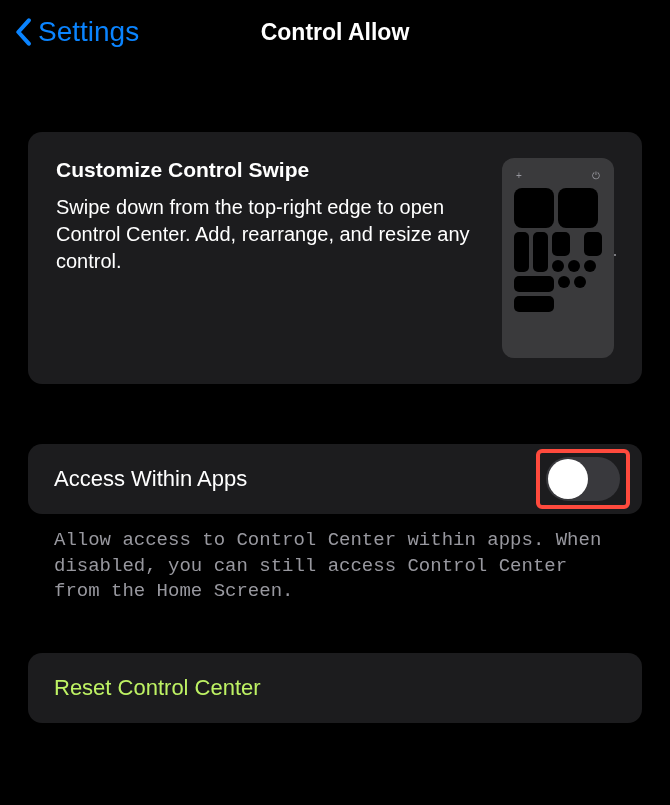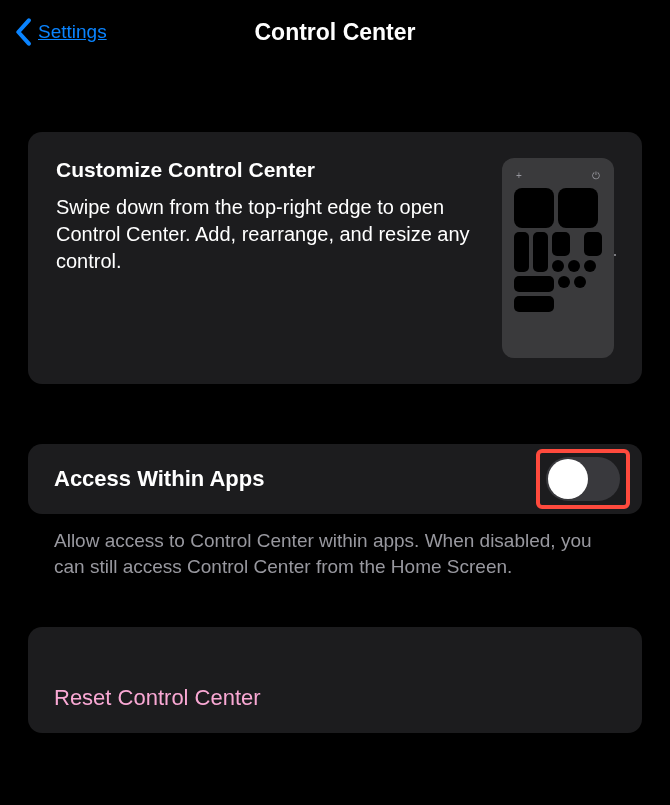--- a/index.html
+++ b/index.html
@@ -19,25 +19,24 @@
       display: flex;
       align-items: center;
       padding: 18px 14px 18px 14px;
       position: relative;
       height: 64px;
     }
     .back-button {
       display: flex;
       align-items: center;
       color: #0a84ff;
-      font-size: 19px;
+      font-size: 28px;
       cursor: pointer;
       position: absolute;
       left: 14px;
-      text-decoration: underline;
     }
     .back-chevron {
       width: 18px;
       height: 28px;
       margin-right: 6px;
     }
     .page-title {
       font-size: 23px;
       font-weight: 600;
       color: #ffffff;
@@ -138,21 +137,20 @@
     }
     .row-item {
       background: #1c1c1e;
       border-radius: 14px;
       margin-top: 60px;
       padding: 22px 26px;
       display: flex;
       align-items: center;
       justify-content: space-between;
       position: relative;
-      font-weight: bold;
     }
     .row-label {
       font-size: 22px;
       color: #ffffff;
     }
     .toggle-highlight {
       border: 4px solid #ff4a3d;
       border-radius: 6px;
       padding: 4px 6px;
       display: inline-flex;
@@ -174,52 +172,52 @@
       border-radius: 50%;
       position: absolute;
       top: 2px;
       left: 2px;
     }
     .footer-text {
       font-size: 19px;
       color: #98989f;
       line-height: 1.35;
       padding: 14px 26px 0 26px;
+      font-family: Liberation Mono, monospace;
     }
     .row-item-reset {
       background: #1c1c1e;
       border-radius: 14px;
       margin-top: 48px;
       padding: 22px 26px;
     }
     .reset-label {
       font-size: 22px;
-      color: #f9a8d4;
+      color: #bef264;
       cursor: pointer;
-      margin-top: 36px;
     }
   </style>
 </head>
 <body>
 
 <div class="nav-bar">
   <div class="back-button">
     <svg class="back-chevron" viewBox="0 0 14 24" fill="none">
       <path d="M12 2 L3 12 L12 22" stroke="#0a84ff" stroke-width="3.5" stroke-linecap="round" stroke-linejoin="round"></path>
     </svg>
     <span>Settings</span>
   </div>
-  <div class="page-title">Control Center</div>
+  <div class="page-title">Control Allow</div>
 </div>
 
 <div class="content">
 
   <div class="card">
     <div class="card-text">
-      <div class="card-title">Customize Control Center</div>
+      <div class="card-title">Customize Control Swipe</div>
       <div class="card-description">Swipe down from the top-right edge to open Control Center. Add, rearrange, and resize any control.</div>
     </div>
     <div class="phone-mockup">
       <div class="phone-status">
         <span style="font-size:10px;color:#98989f;">+</span>
         <span style="font-size:10px;color:#98989f;">⏻</span>
       </div>
       <div class="phone-grid">
         <div class="phone-row">
           <div class="tile-big"></div>

